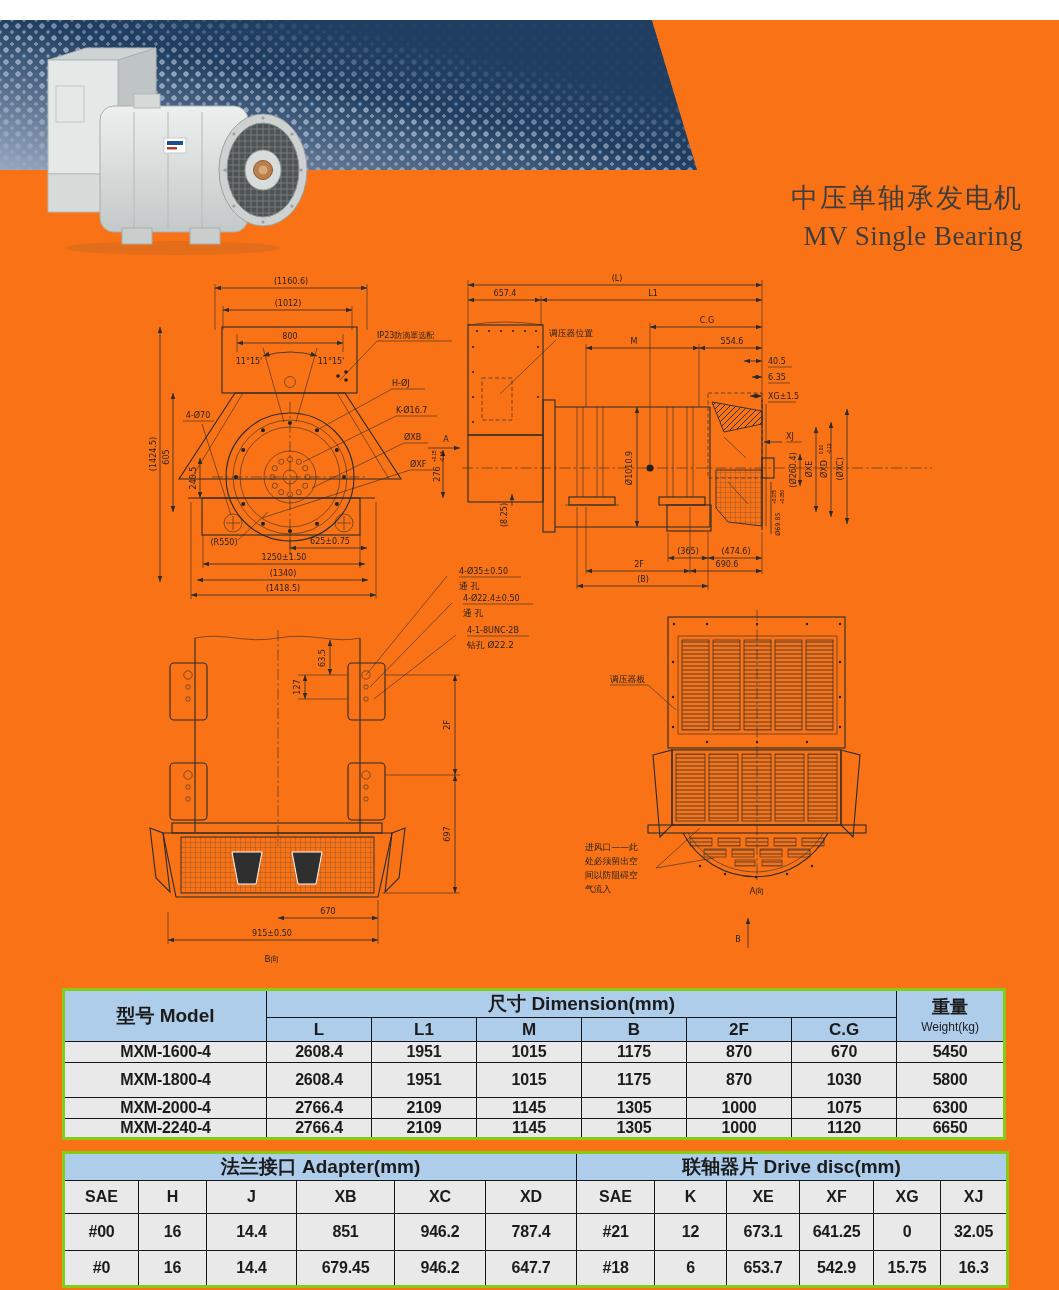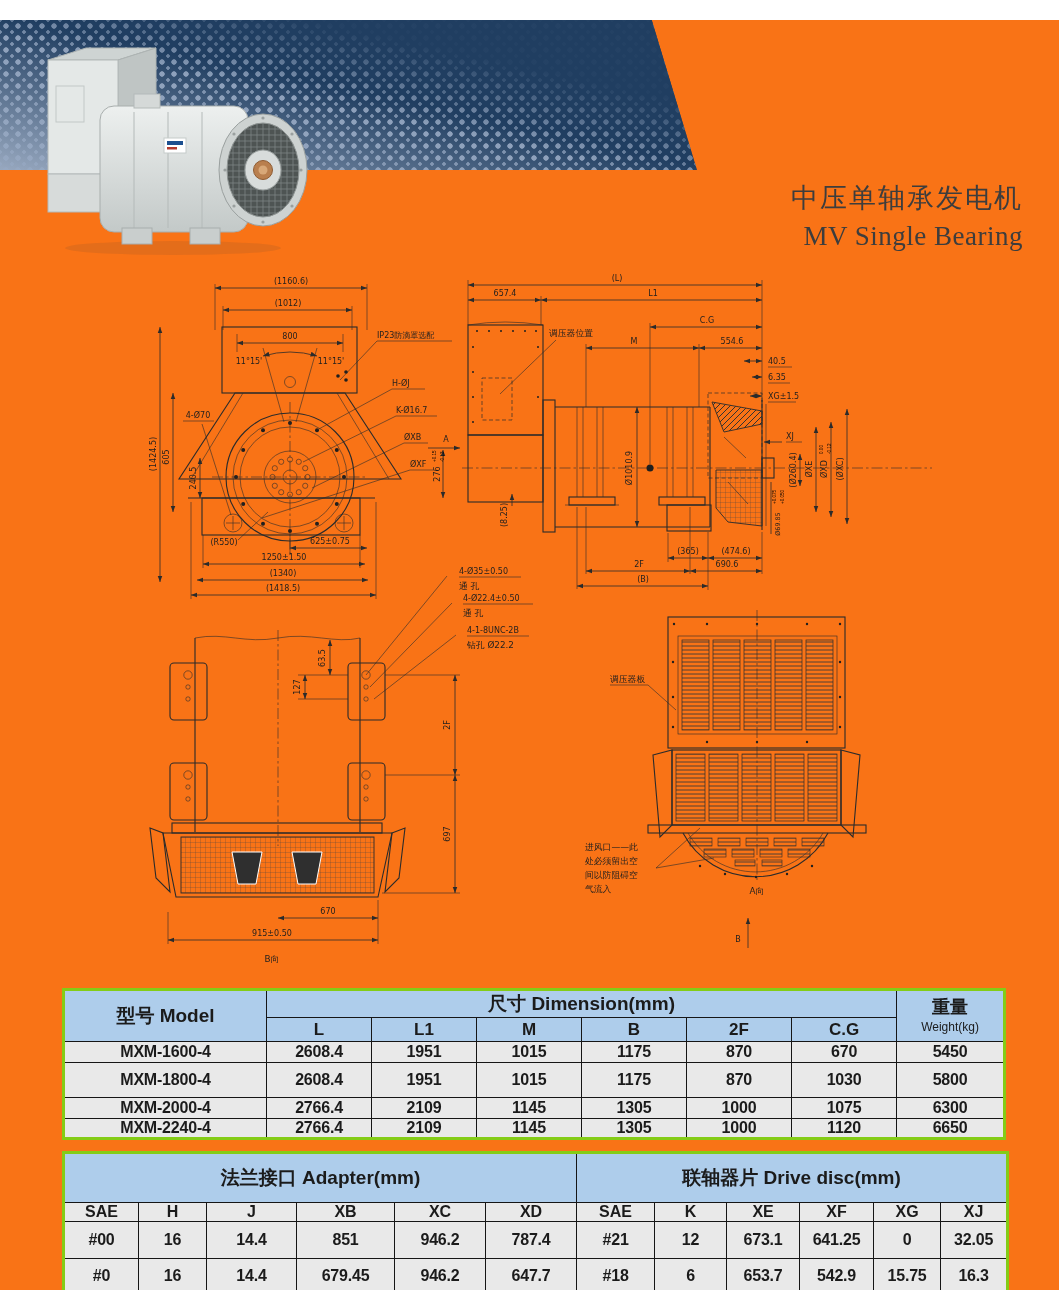--- a/index.html
+++ b/index.html
@@ -571,25 +571,25 @@
       <col style="width:91px">
         <col style="width:91px">
         <col style="width:78px">
         <col style="width:72px">
       <col style="width:73px">
         <col style="width:74px">
         <col style="width:67px">
         <col style="width:67px">
     </colgroup>
     <tbody>
-        <tr style="height:50px">
+        <tr style="height:28px">
       <td colspan="6" class="hd h1">法兰接口 Adapter(mm)</td>
       <td colspan="6" class="hd h1">联轴器片 Drive disc(mm)</td>
     </tr>
-    <tr style="height:19px">
+    <tr style="height:33px">
       <td class="h2">SAE</td>
       <td class="h2">H</td>
       <td class="h2">J</td>
       <td class="h2">XB</td>
       <td class="h2">XC</td>
       <td class="h2">XD</td>
       <td class="h2">SAE</td>
       <td class="h2">K</td>
       <td class="h2">XE</td>
       <td class="h2">XF</td>

